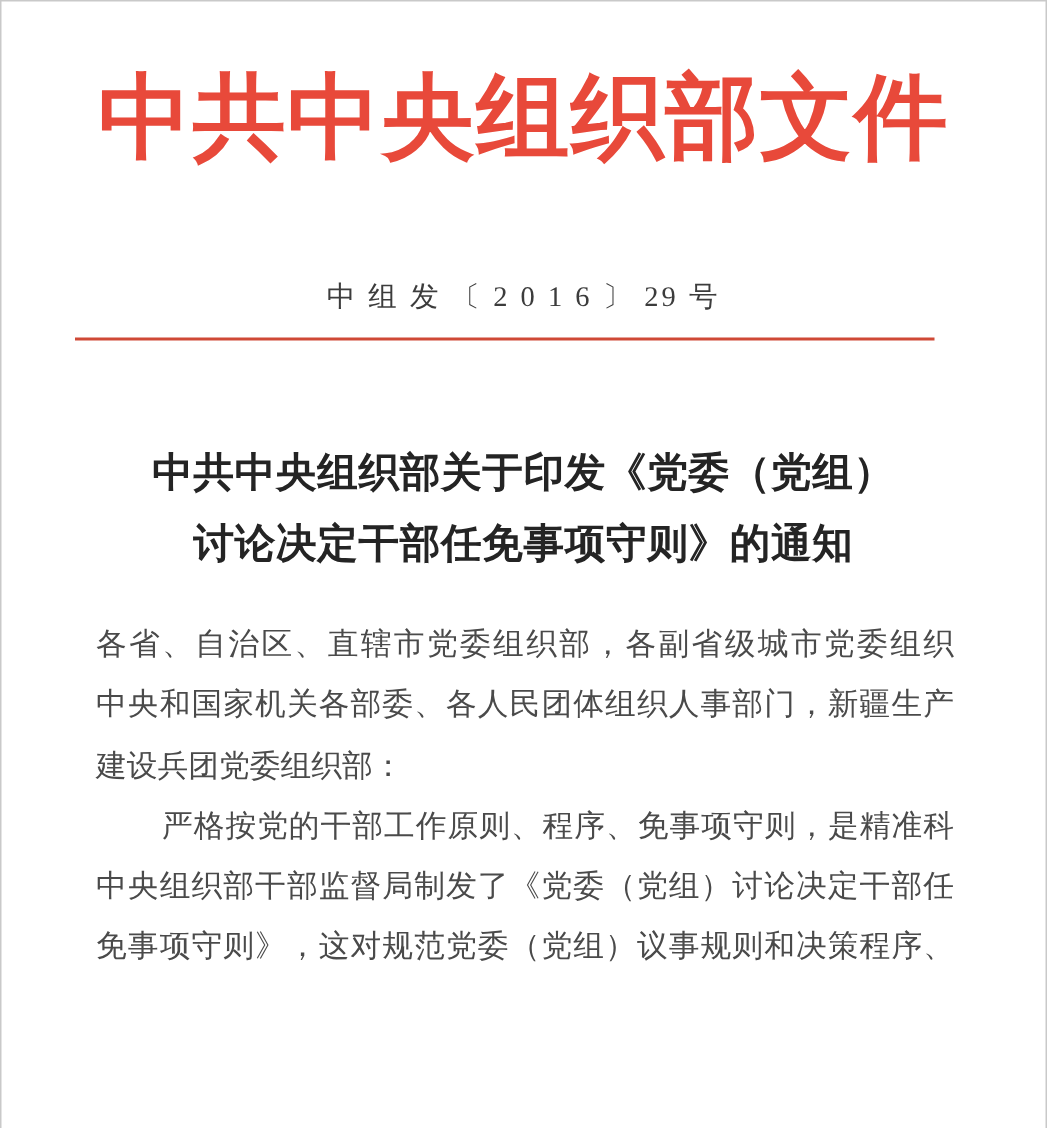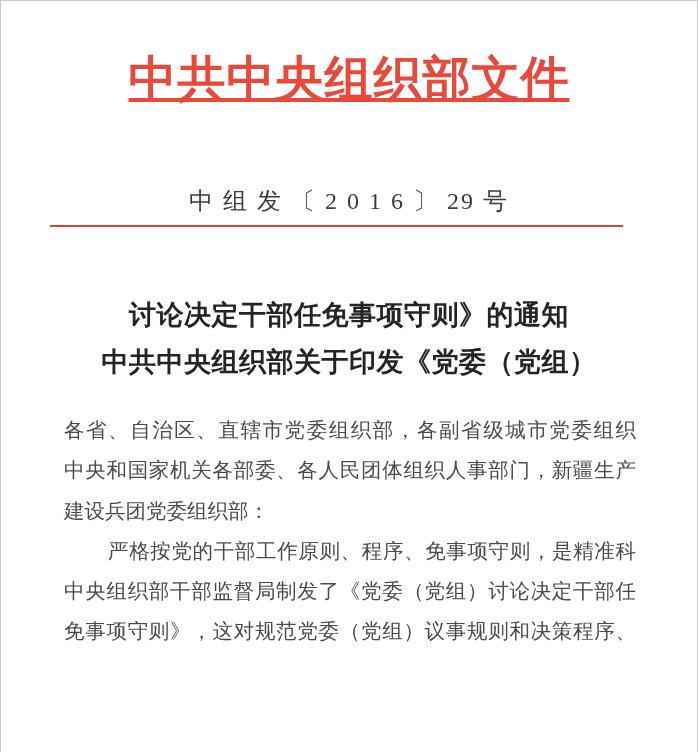--- a/index.html
+++ b/index.html
@@ -19,36 +19,35 @@
     border-right: 1px solid #c9c9c9;
     font-family: "Liberation Serif", "DejaVu Serif", serif;
   }
   
   .letterhead {
     position: absolute;
     top: 38px;
     left: 0;
     width: 100%;
     text-align: center;
-    font-size: 48px;
+    font-size: 62px;
     font-weight: 700;
     letter-spacing: 1px;
     color: #e8493a;
     line-height: 80px;
     white-space: nowrap;
-    text-decoration: underline;
   }
   
   .doc-number {
     position: absolute;
     top: 184px;
     left: 0;
     width: 100%;
     text-align: center;
-    font-size: 24px;
+    font-size: 19px;
     color: #3c3c3c;
     letter-spacing: 2px;
     white-space: nowrap;
   }
   
   .red-rule {
     position: absolute;
     top: 224px;
     left: 49px;
     width: 573px;
@@ -103,22 +102,22 @@
 
 <div class="page">
 
   <div class="letterhead">中共中央组织部文件</div>
 
   <div class="doc-number">中 组 发 〔 2 0 1 6 〕 29 号</div>
 
   <div class="red-rule"></div>
 
   <div class="notice-title">
+    <div>中共中央组织部关于印发《党委（党组）</div>
     <div>讨论决定干部任免事项守则》的通知</div>
-    <div>中共中央组织部关于印发《党委（党组）</div>
   </div>
 
   <div class="doc-body">
 
     <div class="bodyline j">各省、自治区、直辖市党委组织部，各副省级城市党委组织部，</div>
     <div class="bodyline j">中央和国家机关各部委、各人民团体组织人事部门，新疆生产</div>
     <div class="bodyline left">建设兵团党委组织部：</div>
 
     <div class="bodyline j indent">严格按党的干部工作原则、程序、免事项守则，是精准科学</div>
     <div class="bodyline j">中央组织部干部监督局制发了《党委（党组）讨论决定干部任</div>

